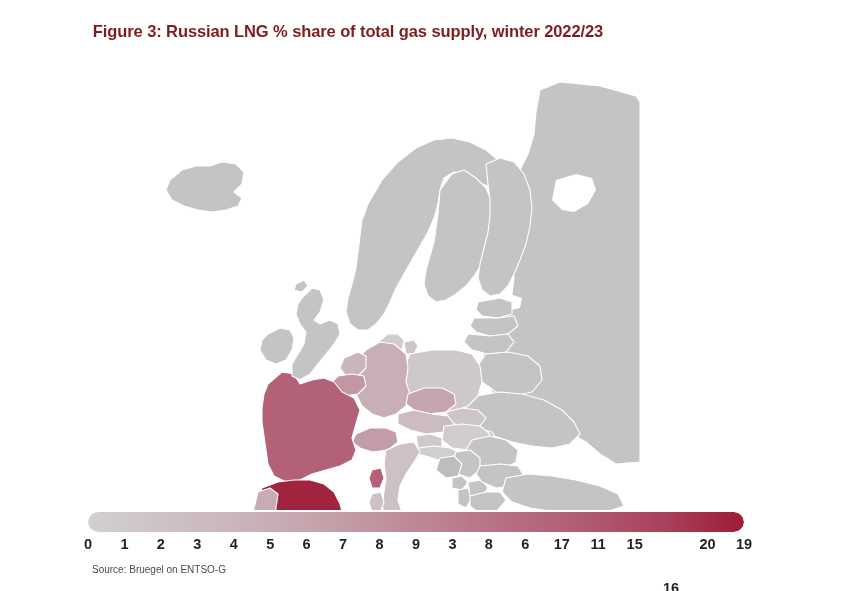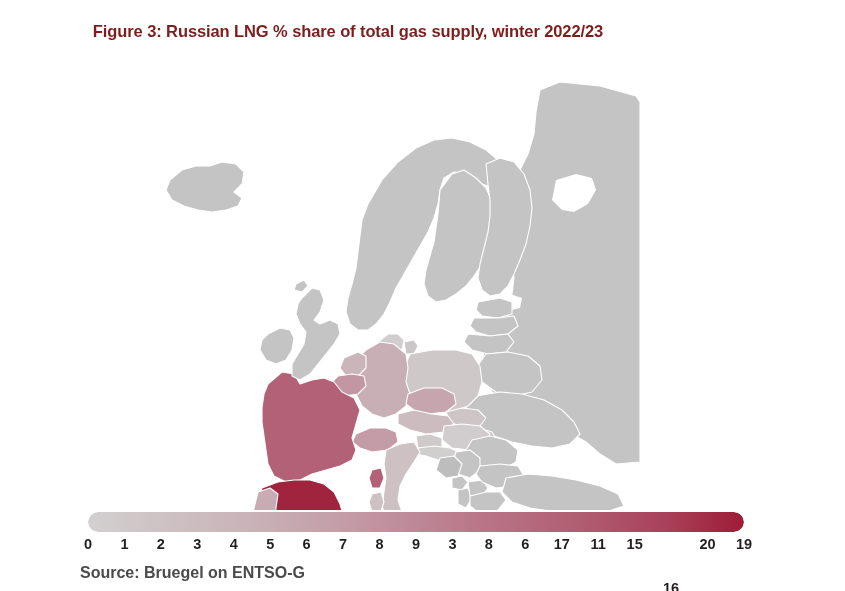--- a/index.html
+++ b/index.html
@@ -35,22 +35,22 @@
   }
   #legend-ticks{
     position:absolute;left:88px;top:28px;width:656px;height:20px;
   }
   .tick-label{
     position:absolute;top:0;transform:translateX(-50%);
     font-size:14.5px;font-weight:bold;color:#231f20;white-space:nowrap;
   }
 
   #source-note{
-    position:absolute;left:80px;top:564px;
-    font-size:16px;color:#4a4a4a;font-weight:bold;
+    position:absolute;left:92px;top:564px;
+    font-size:10px;color:#4a4a4a;font-weight:normal;
   }
 </style>
 </head>
 <body>
 
 <div id="figure-root">
 
   <div id="figure-title">Figure 3: Russian LNG % share of total gas supply, winter 2022/23</div>
 
   <div id="map-area">

